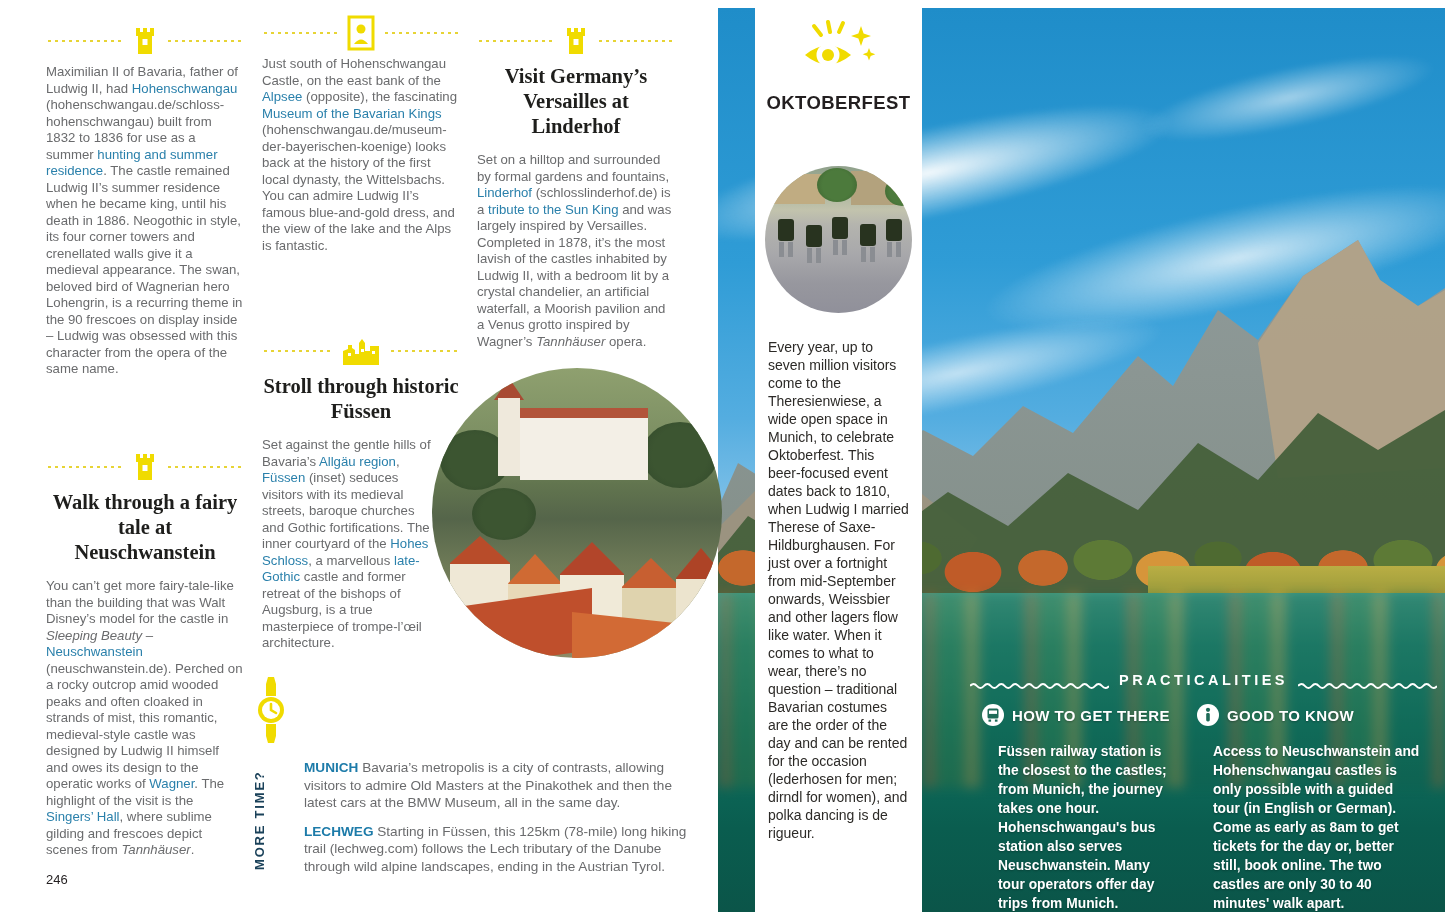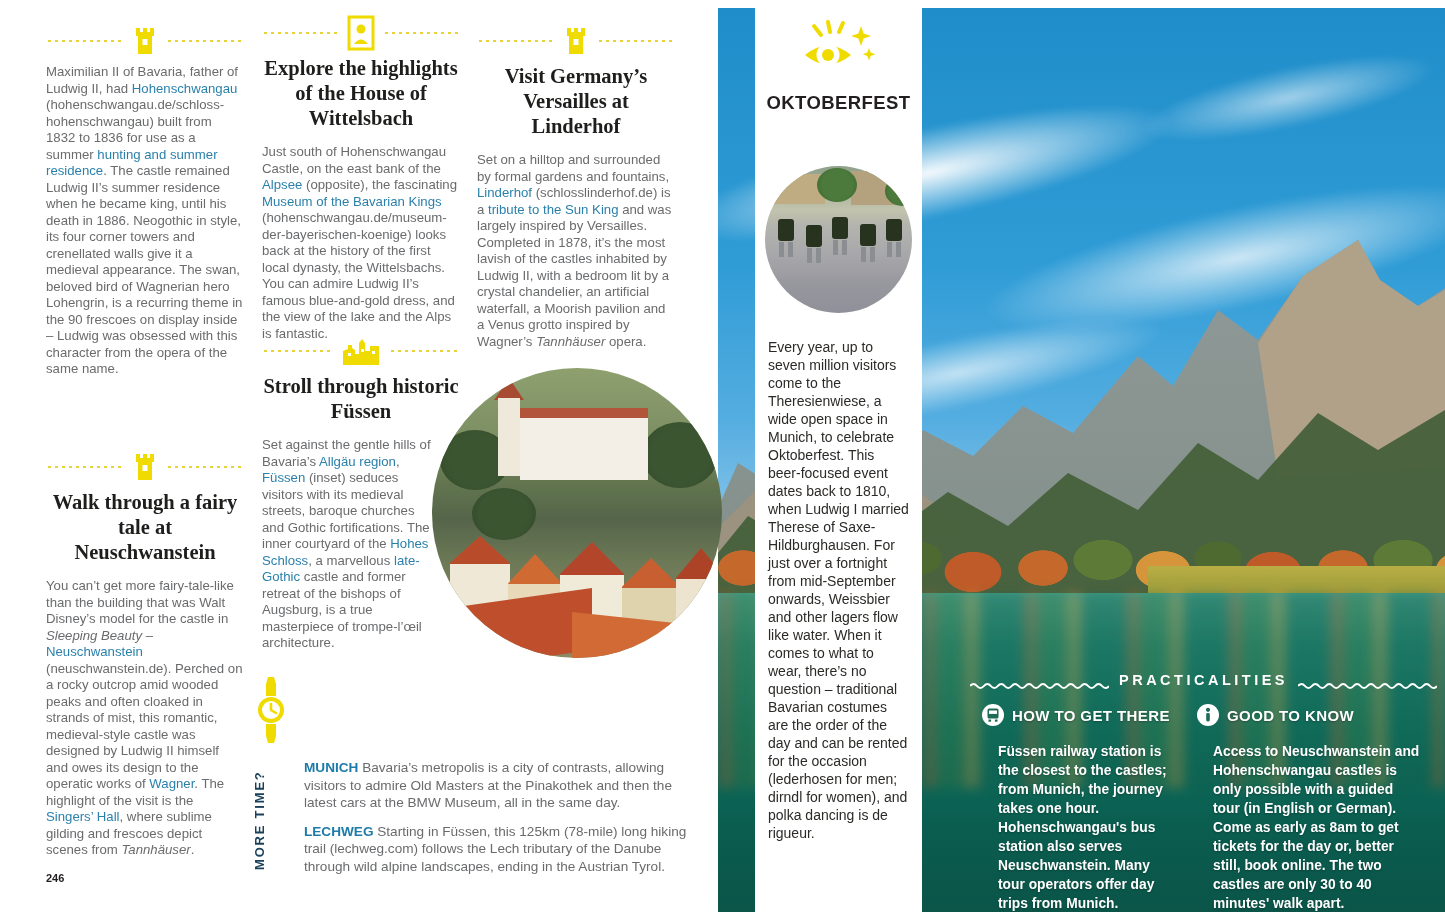--- a/index.html
+++ b/index.html
@@ -37,21 +37,21 @@
   .house{position:absolute;clip-path:polygon(0 32%,50% 0,100% 32%,100% 100%,0 100%)}
   .roofslab{position:absolute}
 
   
   #more-time-icon{position:absolute;left:256px;top:676px}
   #more-time-label{position:absolute;left:252px;top:754px;height:116px;writing-mode:vertical-rl;
         transform:rotate(180deg);font-weight:700;font-size:13px;letter-spacing:1.8px;color:var(--navy)}
   #more-time-entries{position:absolute;left:293px;top:748px;width:414px;font-size:13.6px;line-height:17.6px}
   #more-time-entries p{margin:11px}
 
-  #page-number{position:absolute;left:46px;top:872px;font-weight:700;font-size:11px;color:#231f20}
+  #page-number{position:absolute;left:46px;top:872px;font-weight:400;font-size:13px;color:#231f20}
 
   
   #photo{position:absolute;left:718px;top:8px;width:727px;height:912px;overflow:hidden;background:#737373}
   .sky{position:absolute;inset:0;background:linear-gradient(180deg,#1f8dc9 0%,#2f9cd6 28%,#54ade0 45%,#8cc6ea 58%,#b9dcf1 64%)}
   .cloud{position:absolute;background:radial-gradient(ellipse closest-side,rgba(255,255,255,.95),rgba(255,255,255,0));
         filter:blur(2px);transform:rotate(-12deg)}
   .mtn-far{position:absolute;inset:0;background:linear-gradient(180deg,#93a2a6 0%,#8b9693 40%,#77857b 100%);
         clip-path:polygon(0px 500px,20px 455px,60px 480px,110px 445px,160px 468px,205px 422px,255px 448px,305px 398px,355px 425px,420px 348px,455px 378px,500px 302px,540px 332px,585px 268px,640px 232px,662px 272px,700px 298px,727px 280px,727px 912px,0px 912px)}
   .mtn-rock{position:absolute;inset:0;background:#b5a386;opacity:.88;
         clip-path:polygon(540px 335px,585px 268px,640px 232px,662px 272px,700px 298px,727px 282px,727px 460px,560px 470px)}
@@ -130,21 +130,20 @@
 <section class="article" id="b1">
   <div class="sec-head">
     <span class="dots"></span>
     <svg width="28" height="36" viewBox="0 0 28 36">
         <rect x="2" y="2" width="24" height="32" fill="none" stroke="#F0DB00" stroke-width="3"></rect>
         <circle cx="14" cy="14" r="4.5" fill="#F0DB00"></circle>
         <path d="M7 29 q7 -9 14 0 z" fill="#F0DB00"></path>
       </svg>
     <span class="dots"></span>
   </div>
-  <h2 class="title">Explore the highlights of the House of Wittelsbach</h2>
   <p class="body"><span>Just south of Hohenschwangau Castle, on the east bank of the </span><span class="seg-link">Alpsee</span><span> (opposite), the fascinating </span><span class="seg-link">Museum of the Bavarian Kings</span><span> (hohenschwangau.de/museum-der-bayerischen-koenige) looks back at the history of the first local dynasty, the Wittelsbachs. You can admire Ludwig II’s famous blue-and-gold dress, and the view of the lake and the Alps is fantastic.</span></p>
 </section>
 
 <section class="article" id="b2">
   <div class="sec-head">
     <span class="dots"></span>
     <svg width="40" height="28" viewBox="0 0 40 28">
         <path fill="#F0DB00" d="M2 28 V14 l5 -2 V8 h4 v3 l3 2 v4 h4 V6 l3 -4 3 4 v8 h5 V9 h9 v19 z"></path>
         <g fill="#fff">
           <rect x="7" y="16" width="3" height="3"></rect>

